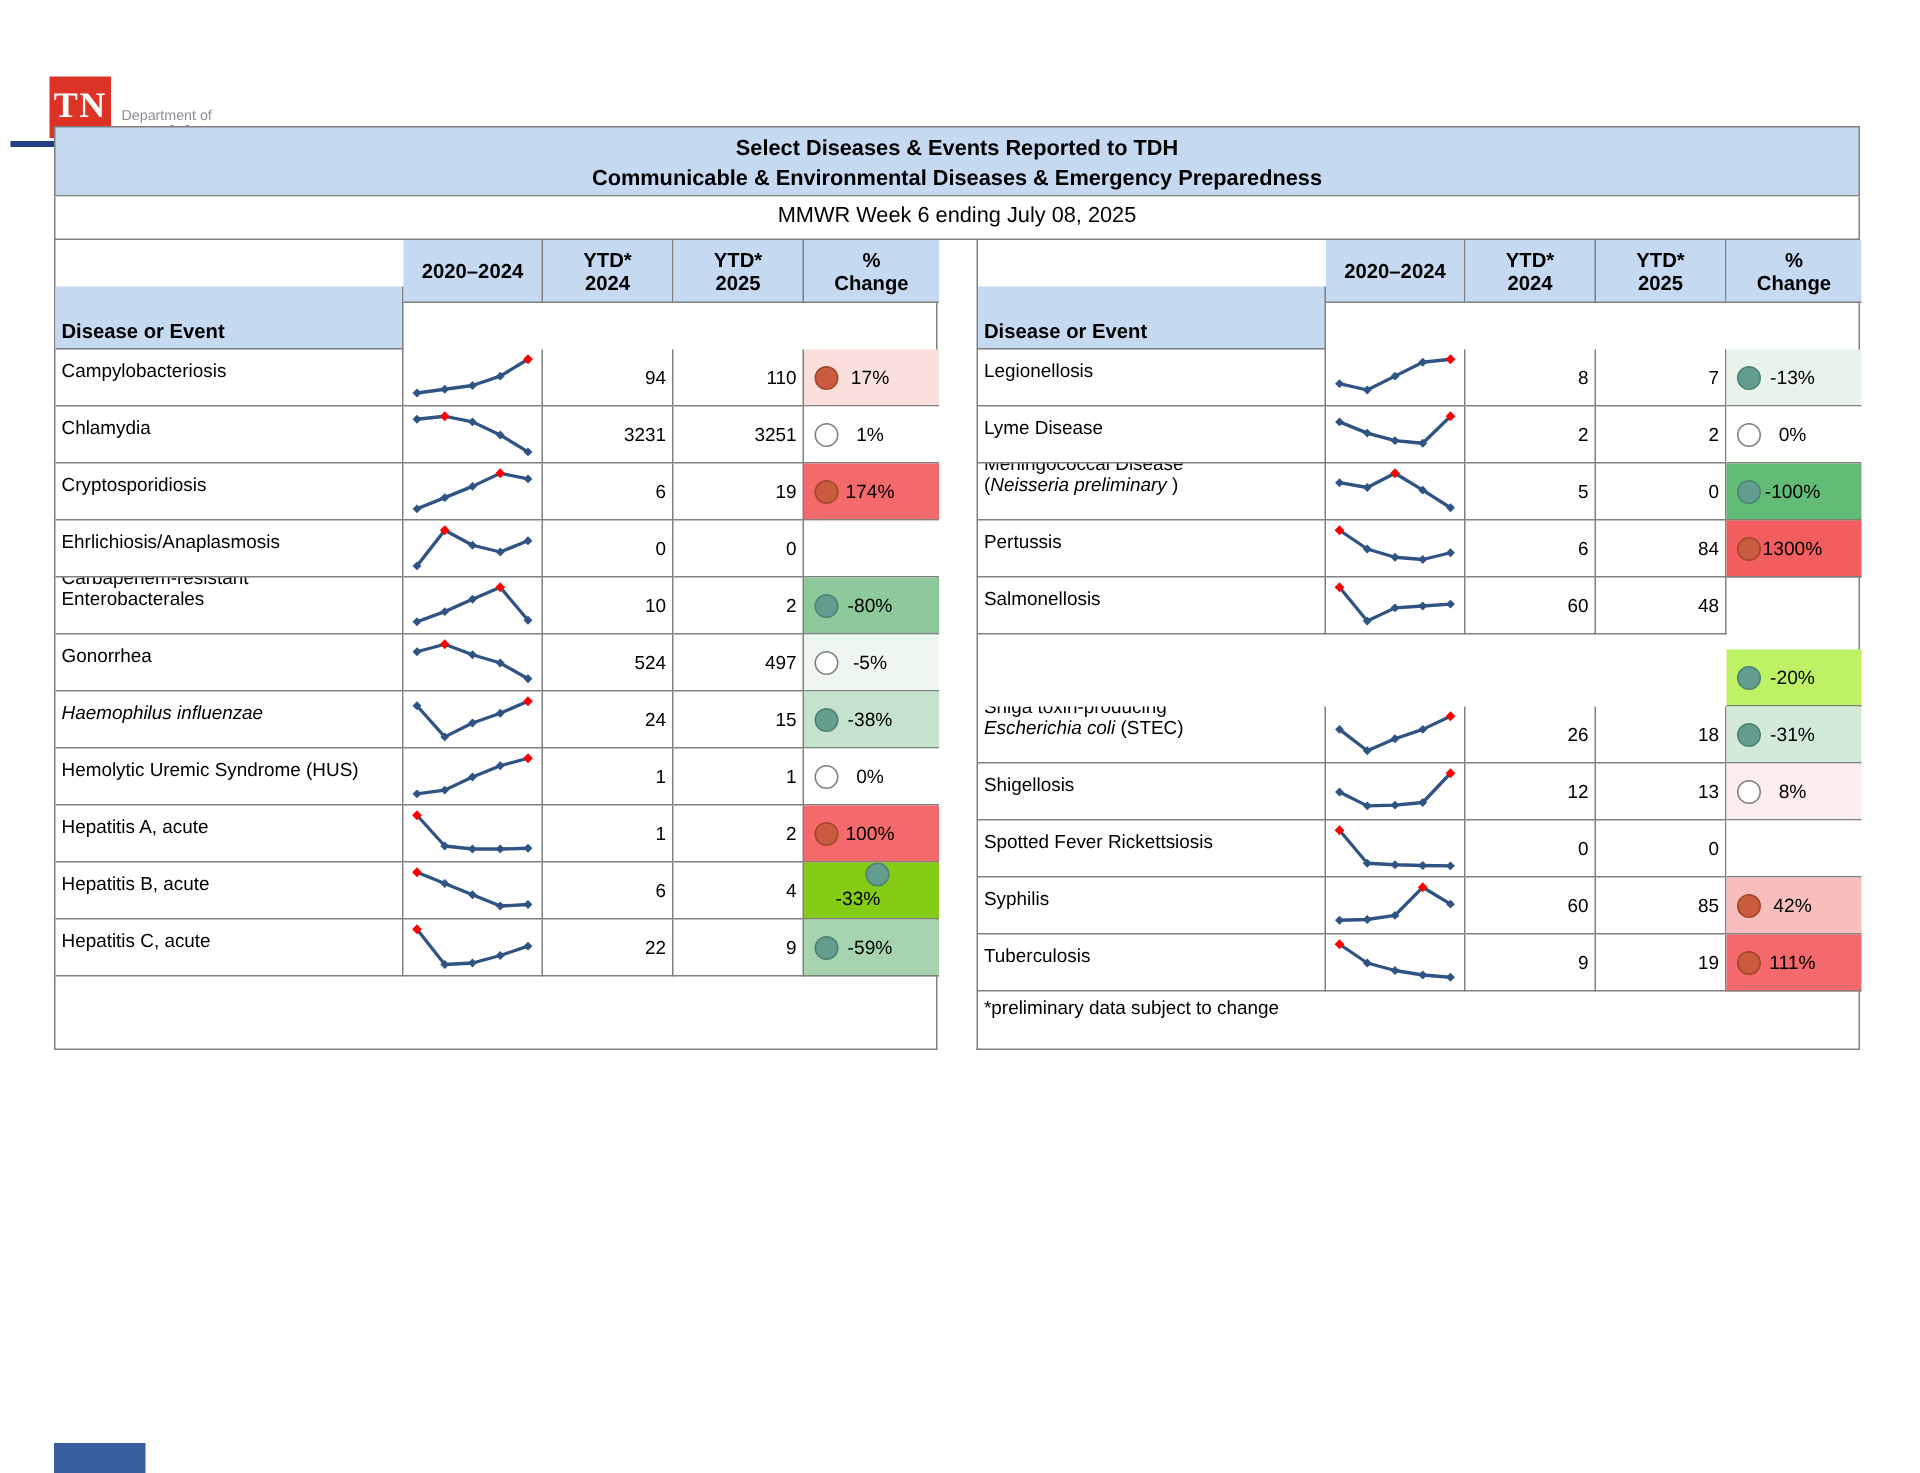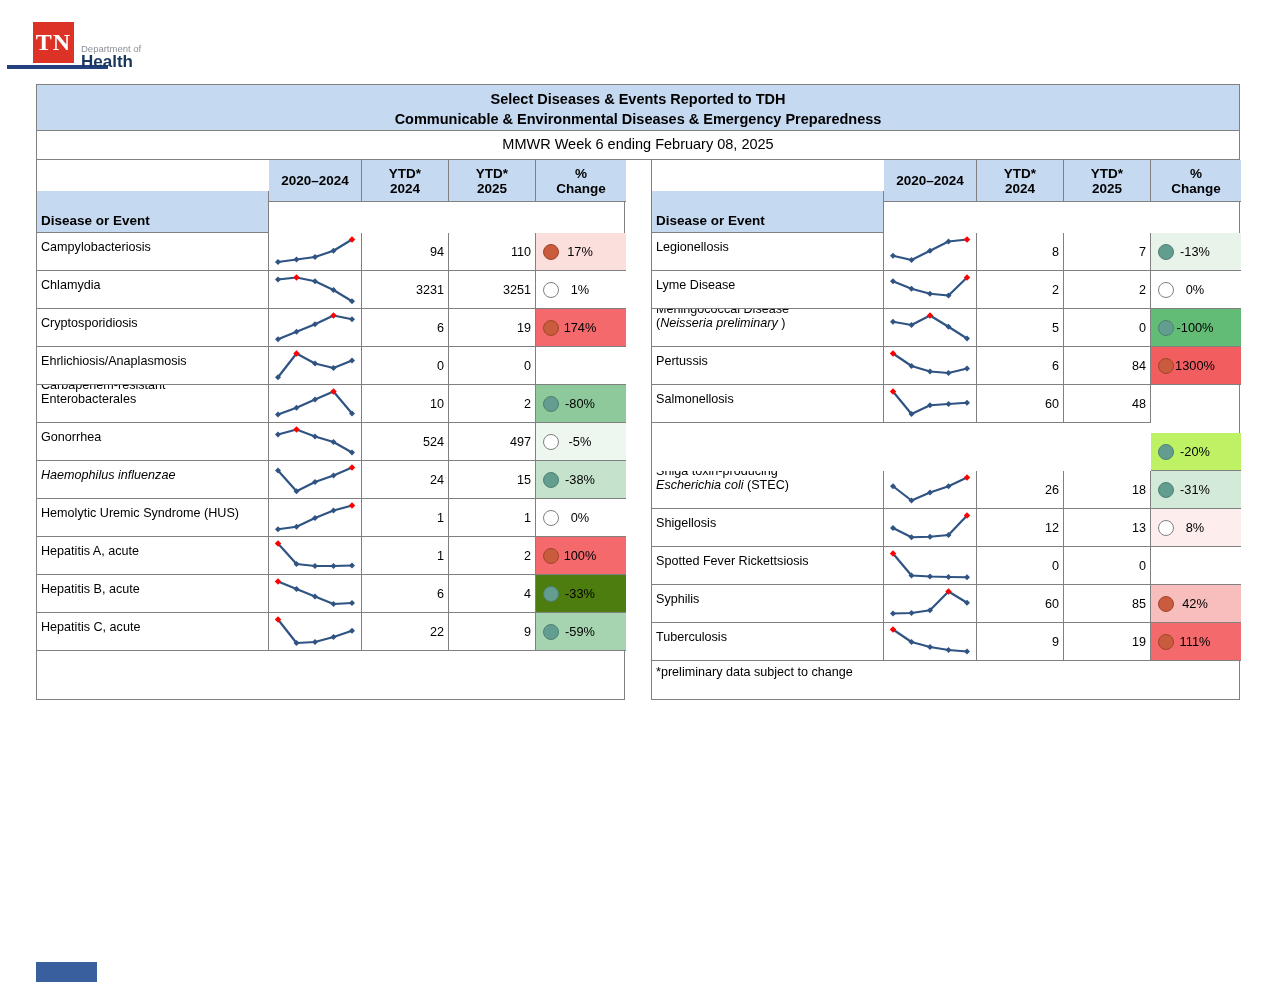--- a/index.html
+++ b/index.html
@@ -2,21 +2,21 @@
 <html><head>
 <meta charset="utf-8">
 <style>
   html,body{margin:0;padding:0;}
   body{
     width:1280px;height:982px;position:relative;background:#ffffff;
     font-family:"Liberation Sans","DejaVu Sans",sans-serif;color:#000;
     overflow:hidden;
   }
   
-  .logo{position:absolute;left:33px;top:22px;width:300px;height:50px;}
+  .logo{position:absolute;left:33px;top:51px;width:300px;height:50px;}
   .tn-square{
     position:absolute;left:0;top:0;width:41px;height:41px;background:#dd3327;
     display:flex;align-items:center;justify-content:center;
     color:#fff;font-family:"Liberation Serif","DejaVu Serif",serif;
     font-weight:bold;font-size:24px;letter-spacing:1px;
   }
   .logo-underline{position:absolute;left:-26px;top:43px;width:101px;height:4px;background:#223f7e;}
   .logo-dept{position:absolute;left:48px;top:21px;font-size:9.5px;color:#8b8f98;}
   .logo-health{position:absolute;left:48px;top:30px;font-size:17px;font-weight:bold;color:#1b365d;}
   
@@ -73,21 +73,21 @@
   <div class="tn-square">TN</div>
   <div class="logo-dept">Department of</div>
   <div class="logo-health">Health</div>
 </div>
 
 <div class="board">
   <div class="title-bar">
     <div>Select Diseases &amp; Events Reported to TDH</div>
     <div>Communicable &amp; Environmental Diseases &amp; Emergency Preparedness</div>
   </div>
-  <div class="subtitle-bar">MMWR Week 6 ending February 08, 2025</div>
+  <div class="subtitle-bar">MMWR Week 6 ending July 08, 2025</div>
   <div class="tables-wrap">
     <div class="dtable" id="left-table">
         <div class="trow hrow">
           <div class="cell c-name">Disease or Event</div>
           <div class="cell ">2020–2024</div>
           <div class="cell ">
             <div>
               <div>YTD*</div>
               <div>2024</div>
             </div>
@@ -323,21 +323,21 @@
               <polyline points="6,3.5 24.5,11 43,18.5 61.5,26 80,25" fill="none" stroke="#2f5382" stroke-width="2.2" stroke-linejoin="round" stroke-linecap="round"></polyline>
               <rect x="3.7" y="1.2000000000000002" width="4.6" height="4.6" transform="rotate(45 6 3.5)" fill="#ff0000"></rect>
               <rect x="22.4" y="8.9" width="4.2" height="4.2" transform="rotate(45 24.5 11)" fill="#2f5382"></rect>
               <rect x="40.9" y="16.4" width="4.2" height="4.2" transform="rotate(45 43 18.5)" fill="#2f5382"></rect>
               <rect x="59.4" y="23.9" width="4.2" height="4.2" transform="rotate(45 61.5 26)" fill="#2f5382"></rect>
               <rect x="77.9" y="22.9" width="4.2" height="4.2" transform="rotate(45 80 25)" fill="#2f5382"></rect>
             </svg>
           </div>
           <div class="cell c-num">6</div>
           <div class="cell c-num">4</div>
-          <div class="cell c-pct" style="background: #4d7c0f;">
+          <div class="cell c-pct" style="background: #84cc16; flex-direction: column;">
             <div class="dot dot-green"></div>
             <span class="pct-text">-33%</span>
           </div>
         </div>
         <div class="trow brow">
           <div class="cell c-name">
             <div>
               <div><span>Hepatitis C, acute</span></div>
             </div>
           </div>

